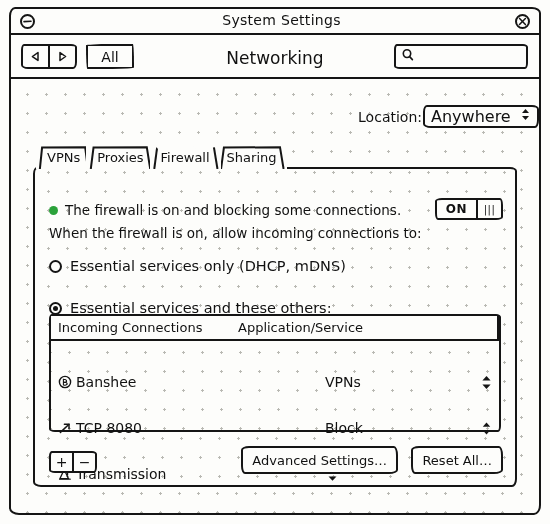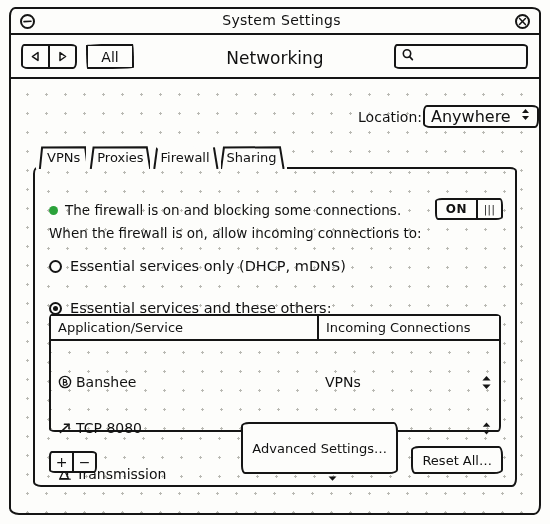--- a/index.html
+++ b/index.html
@@ -373,21 +373,21 @@
     display: flex;
     align-items: center;
     justify-content: center;
     font-size: 14px;
   }
   #btn-add { border-right: 2px solid #151515; }
   #advanced-settings-button {
     position: absolute;
     right: 117px; bottom: 11px;
     height: 24px;
-    padding: 12px 9px;
+    padding: 0 9px;
     display: flex;
     align-items: center;
     font-size: 13px;
     background: #fdfdfb;
     border: 2px solid #151515;
     border-radius: 8px 4px 9px 4px / 4px 9px 4px 8px;
     white-space: nowrap;
     text-align: center;
   }
   #reset-all-button {
@@ -524,22 +524,22 @@
           <span class="radio-mark"></span>
           <span>Essential services only (DHCP, mDNS)</span>
         </div>
         <div class="radio-row" id="radio-essential-others">
           <span class="radio-mark on"></span>
           <span>Essential services and these others:</span>
         </div>
 
         <div id="service-table">
           <div id="table-head">
+            <div class="th" id="th-conn">Incoming Connections</div>
             <div class="th" id="th-app">Application/Service</div>
-            <div class="th" id="th-conn">Incoming Connections</div>
           </div>
           <div id="table-body">
 
             <div class="trow">
               <div class="cell-app">
                 <span class="row-icon">
                   <svg width="14" height="14" viewBox="0 0 14 14">
                     <circle cx="7" cy="7" r="5.6" fill="none" stroke="#151515" stroke-width="1.4"></circle>
                     <path d="M5.4 3.7 L5.4 10.2 M5.4 4.3 Q8.6 4.3 8.6 6.3 Q8.6 7.2 5.4 7.2 Q9.2 7.2 9.2 8.7 Q9.2 10.2 5.4 10.2" fill="none" stroke="#151515" stroke-width="1.1"></path>
                   </svg>

